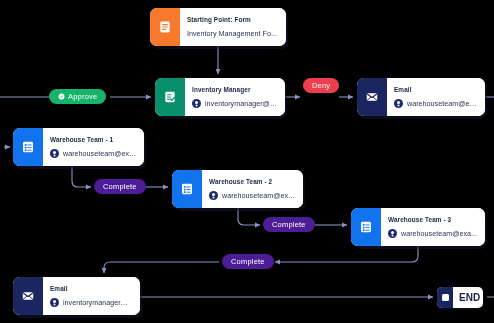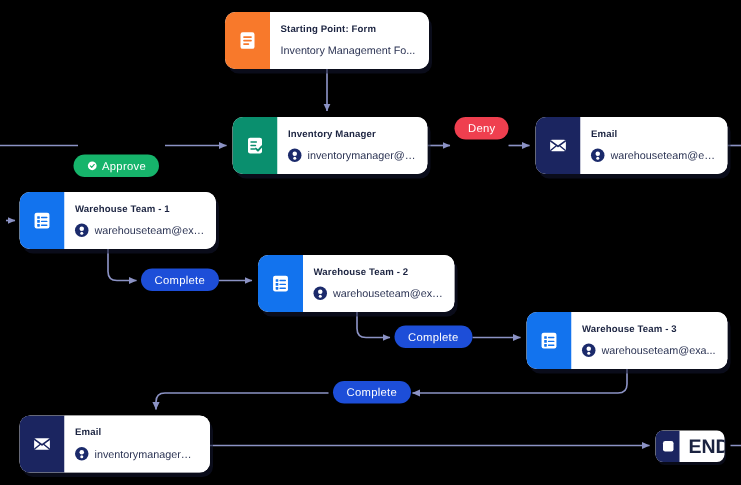--- a/index.html
+++ b/index.html
@@ -31,32 +31,32 @@
   .ib-green {background:#0a8f6e;}
   .ib-navy  {background:#1b2560;}
   .ib-blue  {background:#1273ee;}
 
   .glyph{width:14px;height:14px;display:block;}
 
   
   .pill{position:absolute;display:flex;align-items:center;justify-content:center;gap:3px;
         border-radius:999px;color:#fff;font-size:7.5px;font-weight:normal;
         letter-spacing:.2px;white-space:nowrap;padding:0 9px;height:15px;}
-  .pill.approve{background:#16b46b;margin-top:14px;}
+  .pill.approve{background:#16b46b;}
   .pill.deny{background:#ef3f4f;}
-  .pill.complete{background:#1d4ed8;}
+  .pill.complete{background:#4c1d95;}
   .pill .pico{width:7px;height:7px;flex:0 0 7px;}
 
   
   .endnode{position:absolute;display:flex;align-items:stretch;border-radius:5px;
            overflow:hidden;background:#fff;box-shadow:1px 2px 0 rgba(18,22,48,.5);}
   .endnode .sq{width:16px;flex:0 0 16px;background:#1b2560;display:flex;
                align-items:center;justify-content:center;}
   .endnode .sq i{display:block;width:7px;height:7px;background:#fff;border-radius:1.5px;}
-  .endnode .lbl{display:flex;align-items:center;padding:0 6px;font-size:13px;
+  .endnode .lbl{display:flex;align-items:center;padding:0 6px;font-size:10px;
                 font-weight:bold;color:#1b2340;}
 </style>
 </head>
 <body>
 
 <div id="canvas">
 
   <svg class="edges" viewBox="0 0 494 323">
     <defs>
       <marker id="ar" markerWidth="6" markerHeight="6" refX="5" refY="3" orient="auto" markerUnits="userSpaceOnUse">

